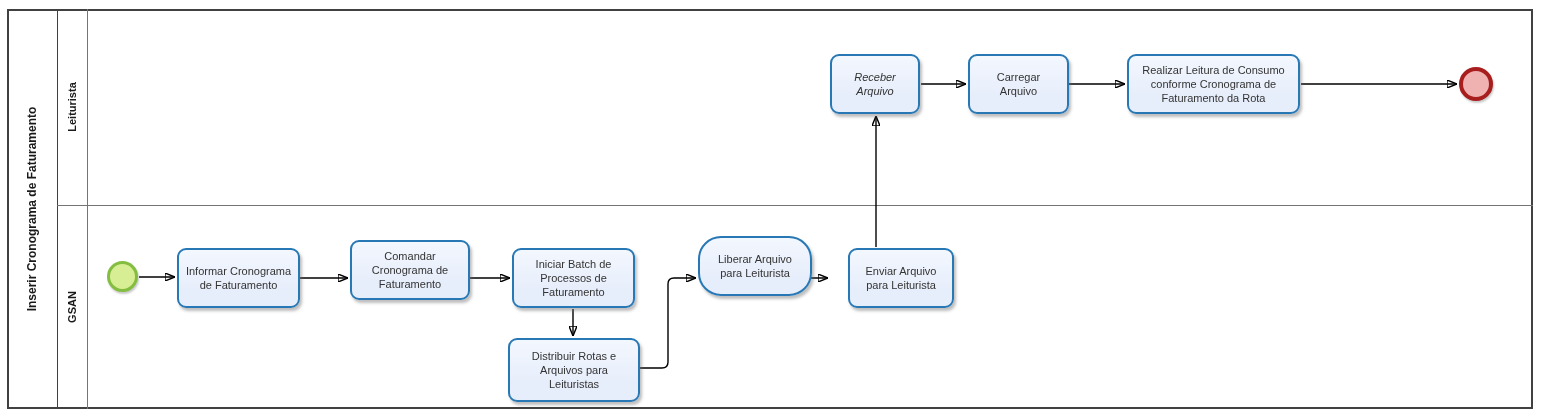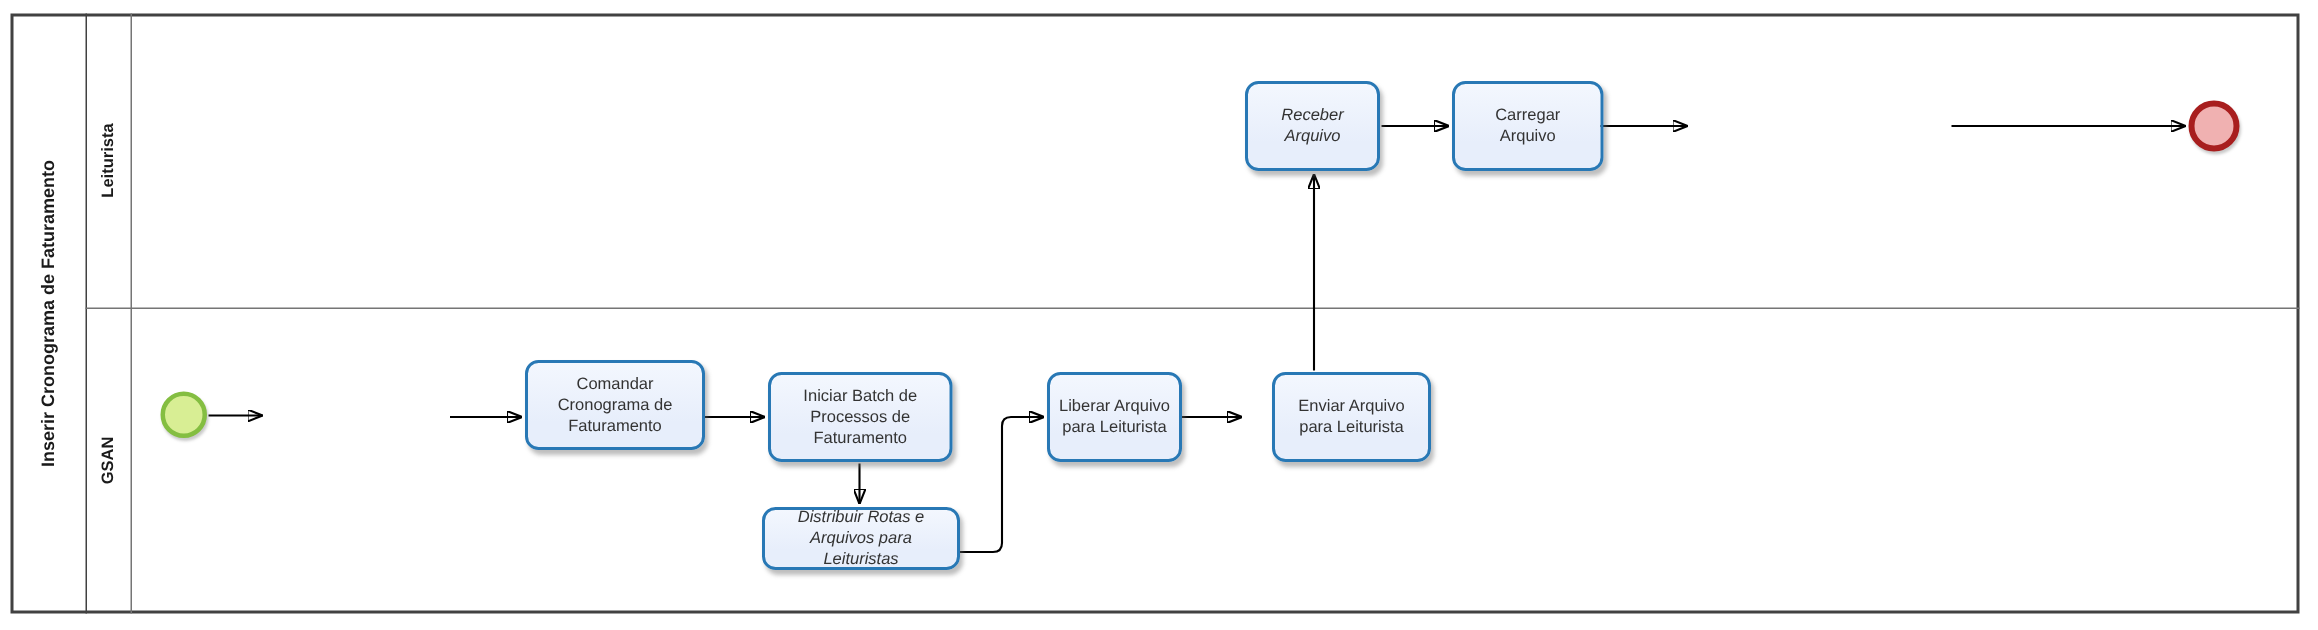--- a/index.html
+++ b/index.html
@@ -56,22 +56,22 @@
     text-align: center;
     font-size: 11px;
     line-height: 14px;
     color: var(--text, #333333);
     white-space: pre-line;
     padding: 2px;
   }
   #t-informar   { left: 177px;  top: 248px; width: 123px; height: 60px; }
   #t-comandar   { left: 350px;  top: 240px; width: 120px; height: 60px; }
   #t-iniciar    { left: 512px;  top: 248px; width: 123px; height: 60px; }
-  #t-distribuir { left: 508px;  top: 338px; width: 132px; height: 42px; font-style: italic; }
-  #t-liberar    { left: 698px;  top: 248px; width: 90px;  height: 60px; }
+  #t-distribuir { left: 508px;  top: 338px; width: 132px; height: 64px; }
+  #t-liberar    { left: 698px;  top: 236px; width: 114px;  height: 60px; border-radius: 23px; }
   #t-enviar     { left: 848px;  top: 248px; width: 106px;  height: 60px; }
   #t-receber    { left: 830px;  top: 54px;  width: 90px;  height: 60px; font-style: italic; }
   #t-carregar   { left: 968px;  top: 54px;  width: 101px;  height: 60px; }
   #t-realizar   { left: 1127px; top: 54px;  width: 173px; height: 60px; }
 
   .event { position: absolute; border-radius: 50%; box-sizing: border-box;
            box-shadow: 1px 2px 2px rgba(120,120,120,0.4); }
   #ev-start {
     left: 107px; top: 261px; width: 31px; height: 31px;
     border: 3px solid var(--start-border, #84be41);
@@ -120,33 +120,38 @@
     <path d="M640,368 L662,368 Q668,368 668,362 L668,284 Q668,278 674,278 L696,278" marker-end="url(#arrow)"></path>
     <path d="M788,278 L828,278" marker-end="url(#arrow)"></path>
     <path d="M876,247 L876,116" marker-end="url(#arrow)"></path>
     <path d="M921,84 L966,84" marker-end="url(#arrow)"></path>
     <path d="M1059,84 L1125,84" marker-end="url(#arrow)"></path>
     <path d="M1301,84 L1457,84" marker-end="url(#arrow)"></path>
   </svg>
 
   <div class="event" id="ev-start"></div>
 
+  <div class="task" id="t-informar">Informar Cronograma
+de Faturamento</div>
   <div class="task" id="t-comandar">Comandar
 Cronograma de
 Faturamento</div>
   <div class="task" id="t-iniciar">Iniciar Batch de
 Processos de
 Faturamento</div>
   <div class="task" id="t-distribuir">Distribuir  Rotas e
 Arquivos para
 Leituristas</div>
   <div class="task" id="t-liberar">Liberar Arquivo
 para Leiturista</div>
   <div class="task" id="t-enviar">Enviar Arquivo
 para Leiturista</div>
   <div class="task" id="t-receber">Receber
 Arquivo</div>
   <div class="task" id="t-carregar">Carregar
 Arquivo</div>
+  <div class="task" id="t-realizar">Realizar Leitura de Consumo
+conforme Cronograma de
+Faturamento da Rota</div>
 
   <div class="event" id="ev-end"></div>
 
 </div>
 
 </body></html>

